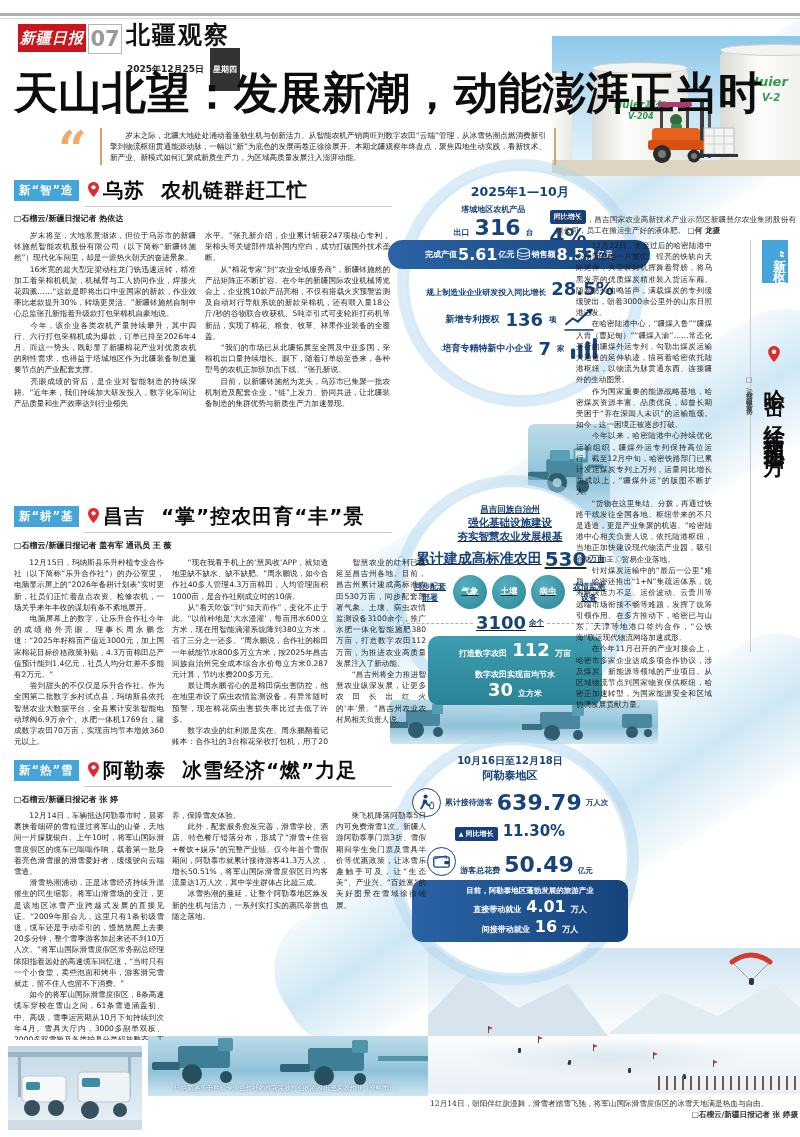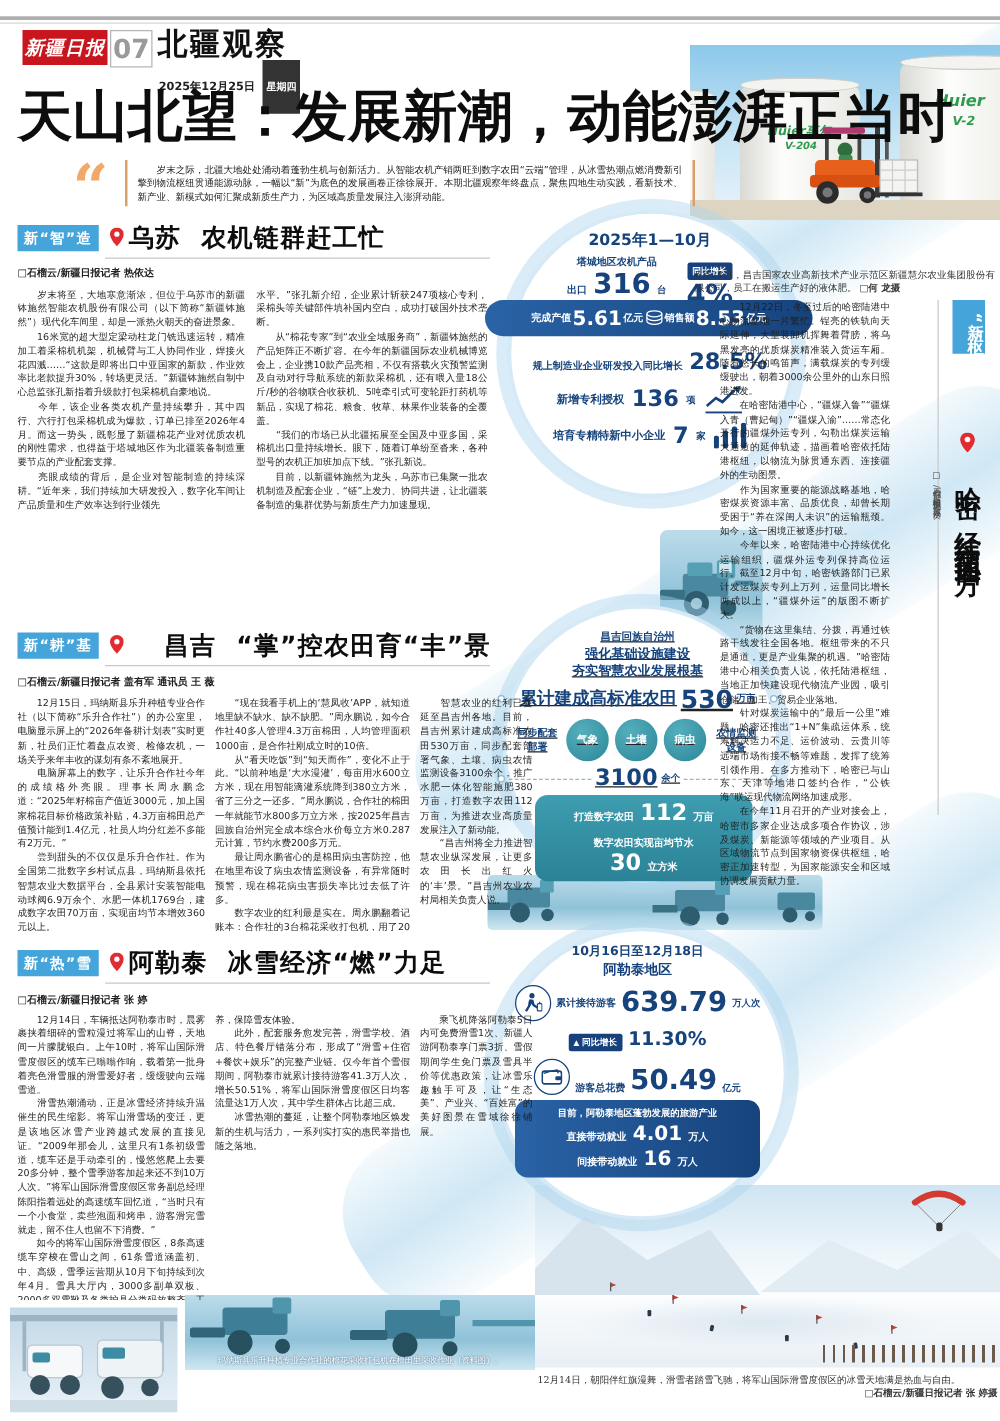--- a/index.html
+++ b/index.html
@@ -256,21 +256,21 @@
         <rect x="0" y="52" width="22" height="9" rx="2" fill="#3a7084"></rect>
       <rect x="66" y="44" width="16" height="4" fill="#4a88a0"></rect>
     </svg>
   </div>
 
   <div class="abs sec-label" style="left:14px;top:506px;">新“耕”基</div>
   <svg class="abs pin" style="left:88px;top:508px;" width="11" height="15" viewBox="0 0 11 15">
     <path d="M5.5 0C2.4 0 0 2.4 0 5.4 0 9.4 5.5 15 5.5 15S11 9.4 11 5.4C11 2.4 8.6 0 5.5 0Z" fill="#e02b30"></path>
       <circle cx="5.5" cy="5.3" r="2.1" fill="#fff"></circle>
   </svg>
-  <div class="abs sec-title" style="left:103px;top:503px;margin-left:28px;">
+  <div class="abs sec-title" style="left:103px;top:503px;">
     <span>昌吉</span>&nbsp;
     <span>“掌”控农田育“丰”景</span>
   </div>
   <div class="abs sec-rule" style="left:84px;top:532px;width:308px;"></div>
   <div class="abs byline" style="left:14px;top:540px;">□石榴云/新疆日报记者 盖有军 通讯员 王 薇</div>
   <div class="abs bodycol" style="left:14px;top:557px;width:150px;height:188px;">　　12月15日，玛纳斯县乐升种植专业合作社（以下简称“乐升合作社”）的办公室里，电脑显示屏上的“2026年备耕计划表”实时更新，社员们正忙着盘点农资、检修农机，一场关乎来年丰收的谋划有条不紊地展开。
 　　电脑屏幕上的数字，让乐升合作社今年的成绩格外亮眼。理事长周永鹏念道：“2025年籽棉亩产值近3000元，加上国家棉花目标价格政策补贴，4.3万亩棉田总产值预计能到1.4亿元，社员人均分红差不多能有2万元。”
 　　尝到甜头的不仅仅是乐升合作社。作为全国第二批数字乡村试点县，玛纳斯县依托智慧农业大数据平台，全县累计安装智能电动球阀6.9万余个、水肥一体机1769台，建成数字农田70万亩，实现亩均节本增效360元以上。</div>
   <div class="abs bodycol" style="left:172px;top:557px;width:156px;height:188px;">　　“现在我看手机上的‘慧凤收’APP，就知道地里缺不缺水、缺不缺肥。”周永鹏说，如今合作社40多人管理4.3万亩棉田，人均管理面积1000亩，是合作社刚成立时的10倍。
 　　从“看天吃饭”到“知天而作”，变化不止于此。“以前种地是‘大水漫灌’，每亩用水600立方米，现在用智能滴灌系统降到380立方米，省了三分之一还多。”周永鹏说，合作社的棉田一年就能节水800多万立方米，按2025年昌吉回族自治州完全成本综合水价每立方米0.287元计算，节约水费200多万元。
@@ -392,21 +392,21 @@
       </span>
       <span class="lbl">游客总花费</span>
       <span class="num-xl">50.49</span>
       <span class="unit">亿元</span>
     </div>
     <div style="margin-top:4px;">
       <span class="chip up">同比增长</span>
       <span class="num-md" style="font-size:15px;">17.27%</span>
     </div>
   </div>
-  <div class="ig-banner" style="left:412px;top:880px;width:196px;height:62px;border-radius:10px;flex-direction:column;gap:1px;">
+  <div class="ig-banner" style="left:412px;top:880px;width:196px;height:62px;border-radius:10px;flex-direction:column;gap:1px;padding-left:20px;">
     <div class="wlbl" style="font-size:7.5px;">目前，阿勒泰地区蓬勃发展的旅游产业</div>
     <div>
       <span class="wlbl">直接带动就业</span>
       <span class="wnum">4.01</span>
       <span class="wlbl">万人</span>
     </div>
     <div>
       <span class="wlbl">间接带动就业</span>
       <span class="wnum">16</span>
       <span class="wlbl">万人</span>

